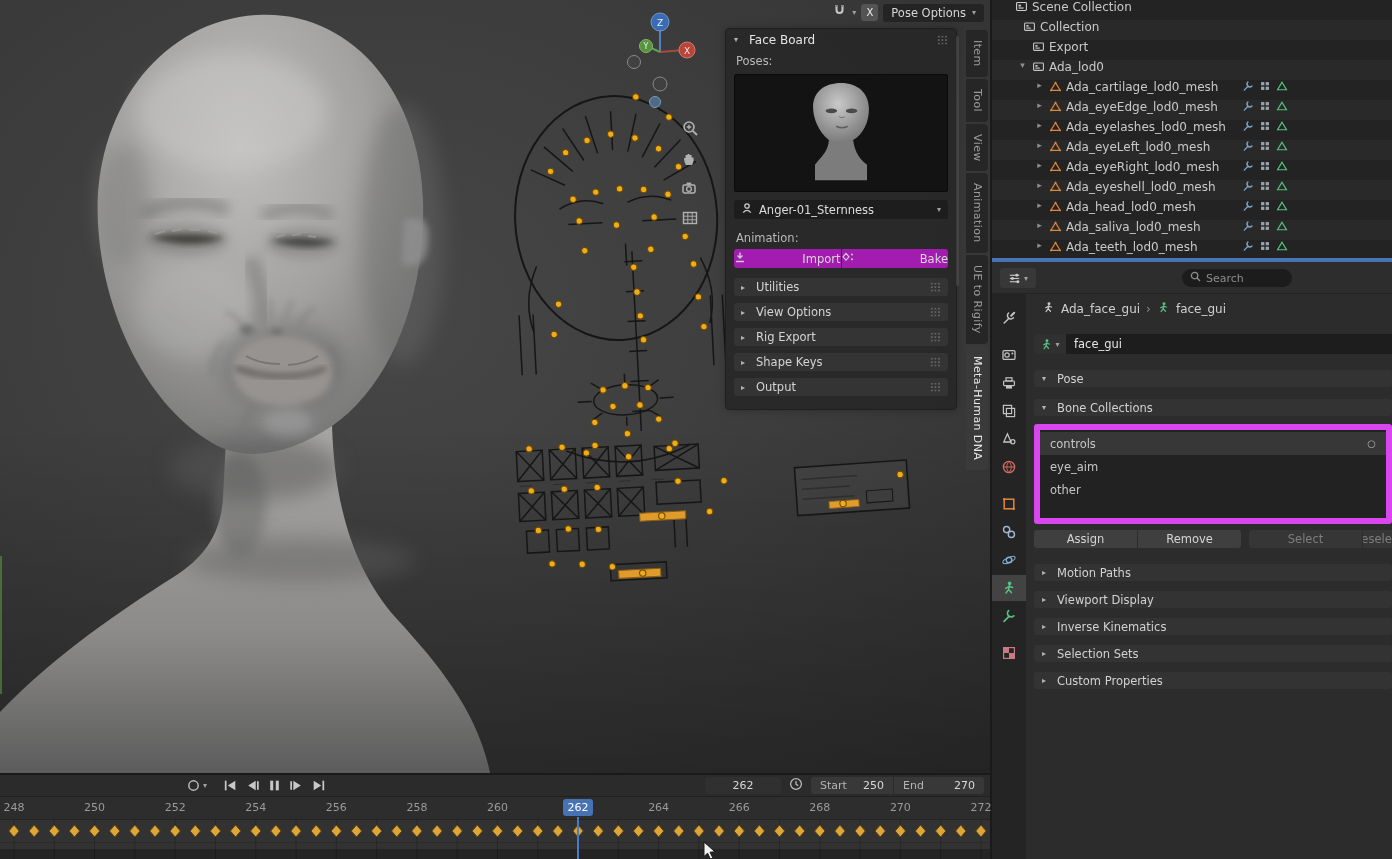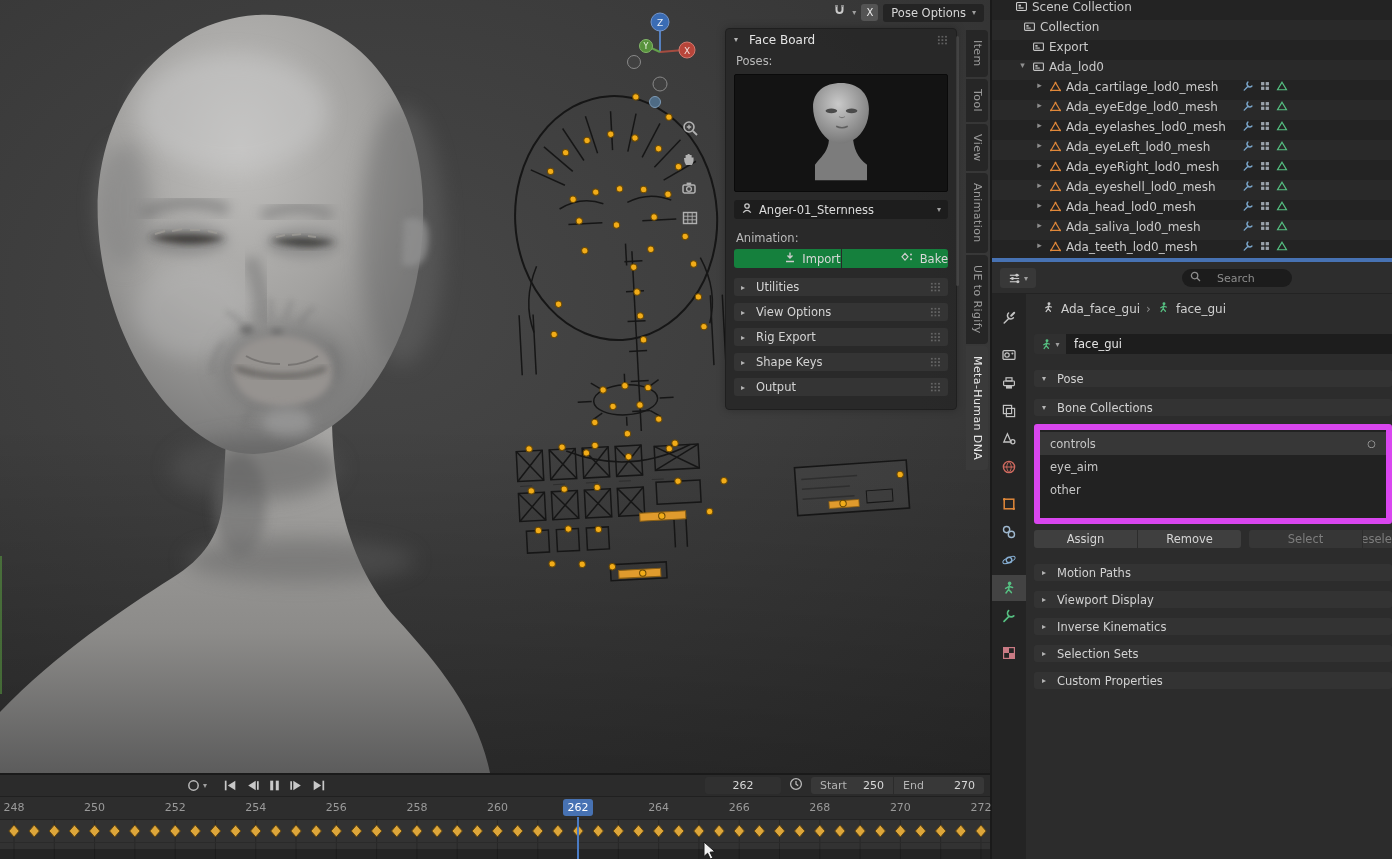--- a/index.html
+++ b/index.html
@@ -33,21 +33,21 @@
   .chev{font-size:8px;color:#b5b5b5;width:9px;}
   .grip{width:11px;height:10px;margin-left:auto;opacity:.7;
     background:radial-gradient(circle,#777 1px,transparent 1.3px) 0 0/3.6px 3.4px;}
   .fb-label{padding:4px 10px 2px;color:#b9b9b9;font-size:11.5px;}
   .fb-preview{margin:4px 8px 8px;height:118px;background:#131313;border:1px solid #0a0a0a;border-radius:2px;
     display:flex;align-items:center;justify-content:center;}
   .fb-select{margin:0 8px 8px;height:19px;background:#1d1d1d;border-radius:3px;display:flex;align-items:center;
     gap:6px;padding:0 7px;color:#dcdcdc;font-size:11.5px;}
   .fb-select .dd{margin-left:auto;}
   .fb-btnrow{display:flex;gap:1px;margin:2px 8px 10px;}
-  .fb-btn{flex:1;height:19px;background:#15803d;display:flex;align-items:center;justify-content:flex-end;gap:6px;
+  .fb-btn{flex:1;height:19px;background:#a21caf;display:flex;align-items:center;justify-content:space-between;gap:6px;
     color:#d8d8d8;font-size:11.5px;}
   .fb-btn:first-child{border-radius:3px 0 0 3px;}
   .fb-btn:last-child{border-radius:0 3px 3px 0;}
   .fb-bar{margin:0 8px 7px;height:18px;background:#343434;border-radius:3px;display:flex;align-items:center;
     gap:6px;padding:0 7px;color:#d4d4d4;font-size:11.5px;}
 
   
   #side-tabs{position:absolute;left:966px;top:30px;width:24px;display:flex;flex-direction:column;gap:2px;z-index:20;}
   .side-tab{writing-mode:vertical-rl;width:22px;padding:10px 0;background:#262626;color:#9b9b9b;font-size:11px;
     border-radius:0 4px 4px 0;display:flex;align-items:center;justify-content:center;letter-spacing:.4px;}
@@ -65,21 +65,21 @@
   .ol-trail span{margin-left:5px;}
   .ol-trail svg{width:12px;height:12px;display:block;}
   #blue-divider{position:absolute;left:0;top:258px;width:400px;height:4px;background:#4772b3;}
 
   
   #props{position:absolute;left:0;top:262px;width:400px;height:597px;background:#2c2c2c;overflow:hidden;}
   .props-header{height:32px;display:flex;align-items:center;background:#2d2d2d;border-bottom:1px solid #232323;position:relative;}
   .ed-type{position:absolute;left:8px;top:6px;width:36px;height:20px;background:#383838;border-radius:3px;
     display:flex;align-items:center;justify-content:center;gap:3px;}
   .search{position:absolute;left:190px;top:7px;width:110px;height:18px;background:#1c1c1c;border-radius:9px;
-    display:flex;align-items:center;gap:16px;padding:0 8px;color:#8d8d8d;font-size:11px;}
+    display:flex;align-items:center;gap:5px;padding:0 8px;color:#8d8d8d;font-size:11px;}
   .props-crumb{height:30px;display:flex;align-items:center;gap:6px;padding-left:50px;color:#cfcfcf;font-size:12px;}
   .crumb-sep{color:#8b8b8b;}
   #prop-tabs{position:absolute;left:0;top:32px;bottom:0;width:34px;background:#242424;padding-top:10px;
     display:flex;flex-direction:column;align-items:stretch;}
   .ptab{width:34px;height:26px;margin:1px 0;display:flex;align-items:center;justify-content:center;}
   .ptab.gap{margin-top:10px;}
   .ptab.active{background:#434343;}
   .ptab svg{width:16px;height:16px;display:block;}
   .props-body{margin-left:34px;padding:10px 0 0 8px;}
   .name-row{display:flex;height:20px;margin-bottom:16px;}

